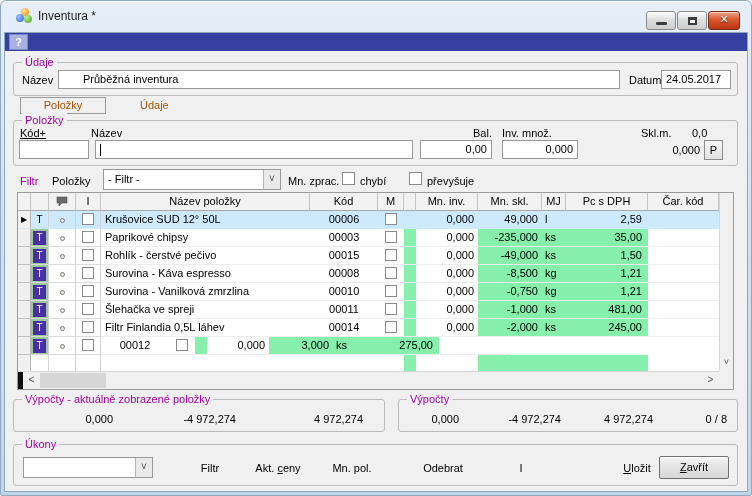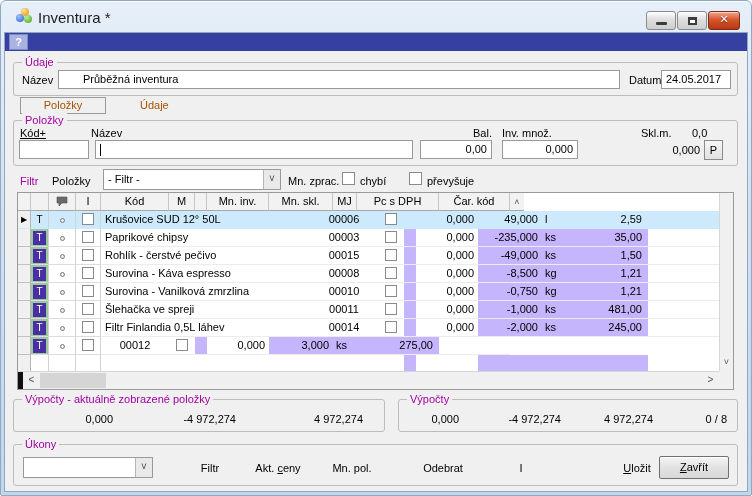--- a/index.html
+++ b/index.html
@@ -9,21 +9,21 @@
   
   .win-frame { position:absolute; inset:0; border:1px solid #8ea8c6; border-radius:6px 6px 2px 2px;
                background:linear-gradient(180deg,#e6eff9 0%,#d2e0f0 45%,#c3d6ea 100%);
                box-shadow: inset 0 1px 0 rgba(255,255,255,.8); }
   .titlebar { position:absolute; left:0; top:0; right:0; height:32px; }
   .app-icon { position:absolute; left:15px; top:8px; width:17px; height:16px; }
   .app-icon i { position:absolute; border-radius:50%; }
   .app-icon .d1 { left:1px; top:6px; width:8px; height:8px; background:radial-gradient(circle at 35% 30%,#9cc2ff,#2d5fd0); }
   .app-icon .d2 { left:6px; top:0; width:8px; height:8px; background:radial-gradient(circle at 35% 30%,#ffe090,#e09018); }
   .app-icon .d3 { left:9px; top:7px; width:8px; height:8px; background:radial-gradient(circle at 35% 30%,#b8f090,#4d9c28); }
-  .title-text { position:absolute; left:38px; top:9px; font-size:15px; color:#1c1c1c; }
+  .title-text { position:absolute; left:38px; top:9px; font-size:12px; color:#1c1c1c; }
   .win-btn { position:absolute; top:11px; height:19px; border:1px solid #8a8a8a; border-radius:3px;
              background:linear-gradient(#ffffff,#dedede 45%,#cecece); box-shadow: inset 0 1px 0 #fff; }
   .btn-min { left:646px; width:30px; }
   .btn-restore { left:677px; width:30px; }
   .btn-close { left:708px; width:32px; border-color:#7c2d16;
                background:linear-gradient(#f0a78c,#d8572e 45%,#b93511); box-shadow: inset 0 1px 0 rgba(255,255,255,.5); }
   .glyph-min { position:absolute; left:9px; bottom:4px; width:11px; height:3px; background:#3c3c3c; border-radius:1px; }
   .glyph-restore { position:absolute; left:10px; top:5px; width:9px; height:8px; border:2px solid #3c3c3c; border-top-width:3px; background:#fff; }
   .glyph-close { position:absolute; left:0; top:1px; width:100%; text-align:center; color:#fff; font-weight:bold; font-size:11px; text-shadow:0 1px 1px #601808; }
 
@@ -62,21 +62,21 @@
   .tr { display:flex; height:18px; position:relative; }
   .td { height:18px; line-height:17px; overflow:hidden; white-space:nowrap; border-bottom:1px solid #ececec; background:#fff; }
   .w-sel{width:13px}.w-badge{width:18px}.w-dot{width:27px}.w-chk{width:25px}.w-name{width:209px}.w-kod{width:68px}
   .w-m{width:26px}.w-strip{width:12px}.w-mninv{width:62px}.w-mnskl{width:64px}.w-mj{width:24px}.w-pc{width:82px}.w-car{width:71px}
   .c-sel { background:#f0f0f0; border-right:1px solid #b5b5b5; border-bottom:1px solid #c0c0c0; text-align:center; font-size:8px; line-height:18px; }
   .c-badge,.c-dot,.c-chk { border-right:1px solid #d2d2d2; border-bottom:1px solid #dcdcdc; text-align:center; }
   .c-badge { background:#9cc99c; }
   .c-name { padding-left:4px; }
   .c-kod { text-align:center; }
   .c-m { text-align:center; }
-  .c-strip,.c-mnskl,.c-mj,.c-pc { background:#c4b5fd; }
+  .c-strip,.c-mnskl,.c-mj,.c-pc { background:#86efac; }
   .c-mninv,.c-mnskl { text-align:right; padding-right:4px; }
   .c-mj { padding-left:3px; }
   .c-pc { text-align:right; padding-right:6px; }
   .tbadge { display:inline-block; width:13px; height:14px; margin-top:2px; background:#4a2fa4; color:#fff; font-size:10px; line-height:14px; }
   .dot { display:inline-block; width:5px; height:5px; margin-top:6px; border:1px solid #7c7c7c; border-radius:50%; background:#eaeaea; }
   .cbx { display:inline-block; width:12px; height:12px; margin-top:2px; background:#fff; border:1px solid #8a8a8a; }
   .tr.sel .td { background:#cdeafc; border-bottom-color:#cdeafc; }
   .tr.sel { box-shadow: inset 0 1px 0 #5fa8da, inset 0 -1px 0 #5fa8da; }
   .tr.sel .c-sel { background:#f0f0f0; }
   .tr.sel .tbadge { background:transparent; color:#000; }
@@ -177,20 +177,21 @@
   <span class="lbl" style="left:427px;top:174px;">převyšuje</span>
 
   <div class="grid">
     <div class="thead">
       <span class="th w-sel"></span>
       <span class="th w-badge"></span>
       <span class="th w-dot"><svg class="balloon-svg" width="12" height="11" viewBox="0 0 12 11">
             <path d="M1 1 h10 v6 h-5 l-3 3 v-3 h-2 z" fill="#6b6b6b" stroke="#4a4a4a" stroke-width="0.6"></path>
           </svg></span>
       <span class="th w-chk">I</span>
+      <span class="th w-name">Název položky</span>
       <span class="th w-kod">Kód</span>
       <span class="th w-m">M</span>
       <span class="th w-strip"></span>
       <span class="th w-mninv">Mn. inv.</span>
       <span class="th w-mnskl">Mn. skl.</span>
       <span class="th w-mj">MJ</span>
       <span class="th w-pc">Pc s DPH</span>
       <span class="th w-car">Čar. kód</span>
       <span class="th" style="width:14px;border-right:none;"><span style="font-size:9px;color:#505050;">˄</span></span>
     </div>

